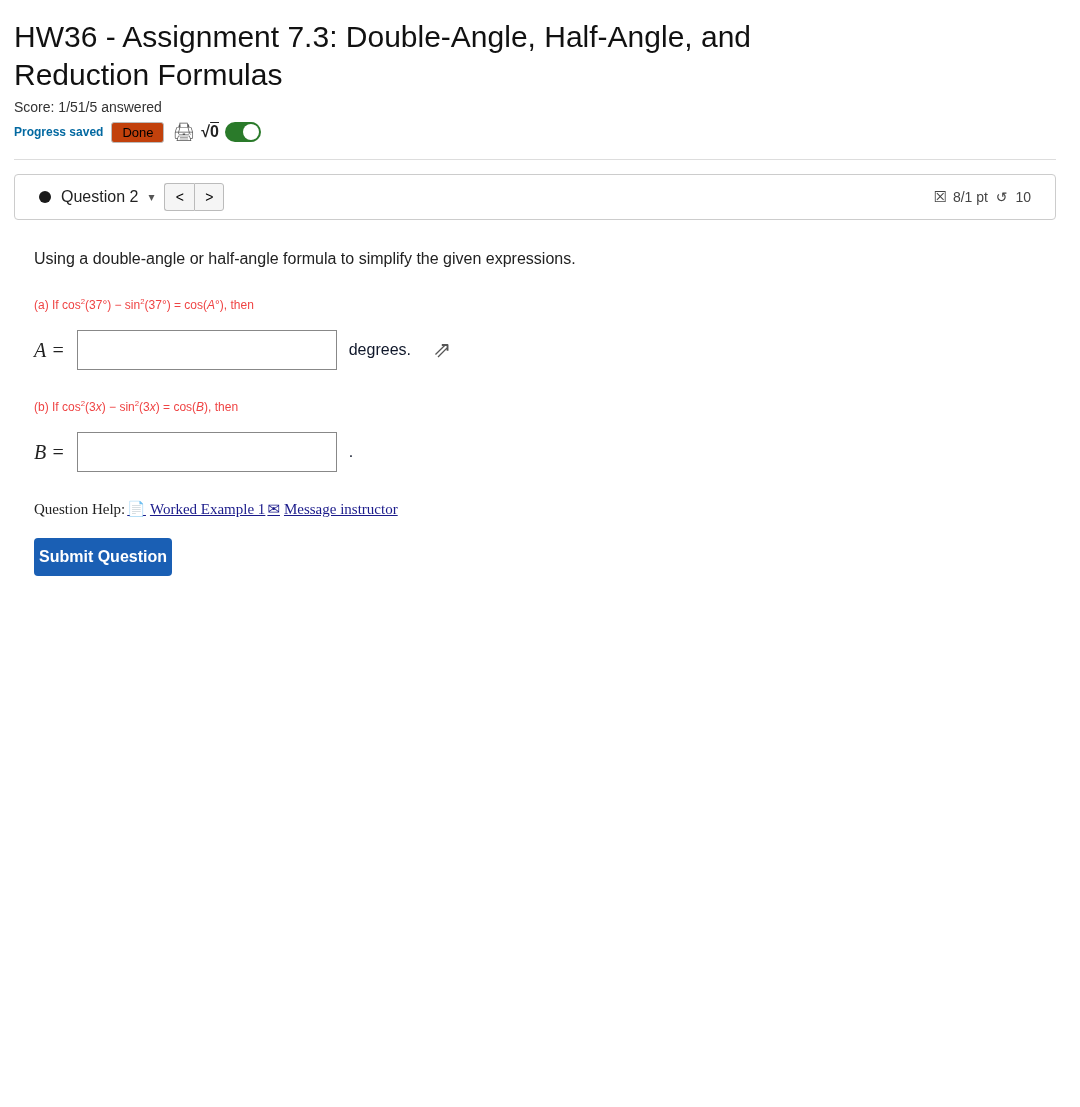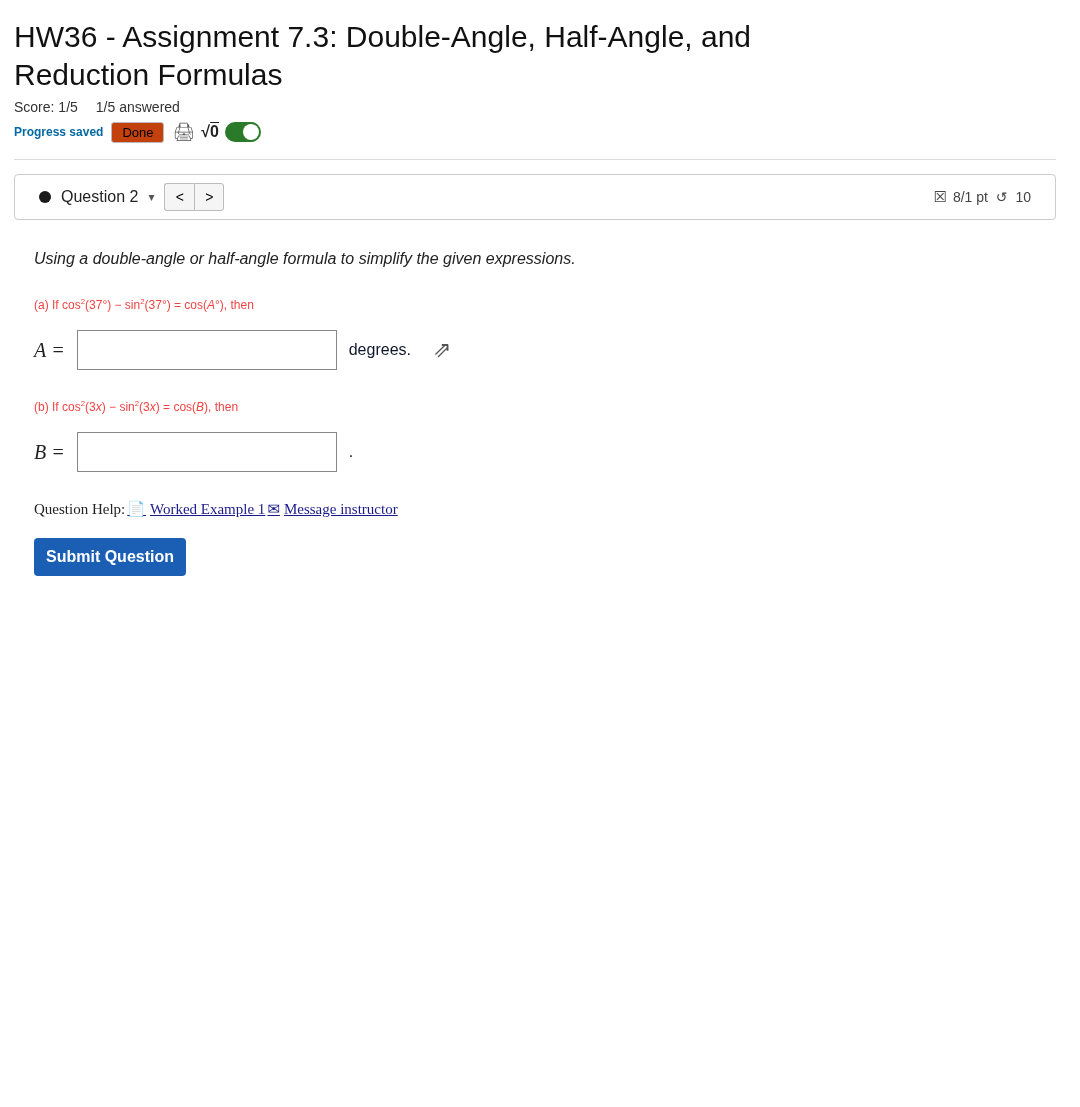--- a/index.html
+++ b/index.html
@@ -25,21 +25,20 @@
       line-height: 1.25;
       margin-bottom: 6px;
       color: #111;
     }
 
     .score-line {
       font-size: 14px;
       color: #333;
       margin-bottom: 6px;
       display: flex;
-      gap: 18px;
     }
 
     .progress-line {
       display: flex;
       align-items: center;
       gap: 8px;
       margin-bottom: 16px;
     }
 
     .progress-saved-text {
@@ -177,21 +176,20 @@
     }
 
     .question-content {
       padding: 10px 20px 20px 20px;
     }
 
     .instructions {
       font-size: 16px;
       margin-bottom: 28px;
       color: #222;
-      font-style: italic;
     }
 
     .part-label {
       font-size: 12px;
       margin-bottom: 16px;
       color: #ef4444;
       line-height: 1.5;
     }
 
     .input-row {
@@ -250,21 +248,21 @@
       display: flex;
       align-items: center;
       gap: 4px;
     }
 
     .submit-btn {
       background: #1a5fb4;
       color: #fff;
       border: none;
       border-radius: 4px;
-      padding: 10px 12px;
+      padding: 10px 5px;
       font-size: 16px;
       font-weight: 600;
       cursor: pointer;
     }
 
     sup {
       font-size: 0.65em;
     }
 
     .divider {

